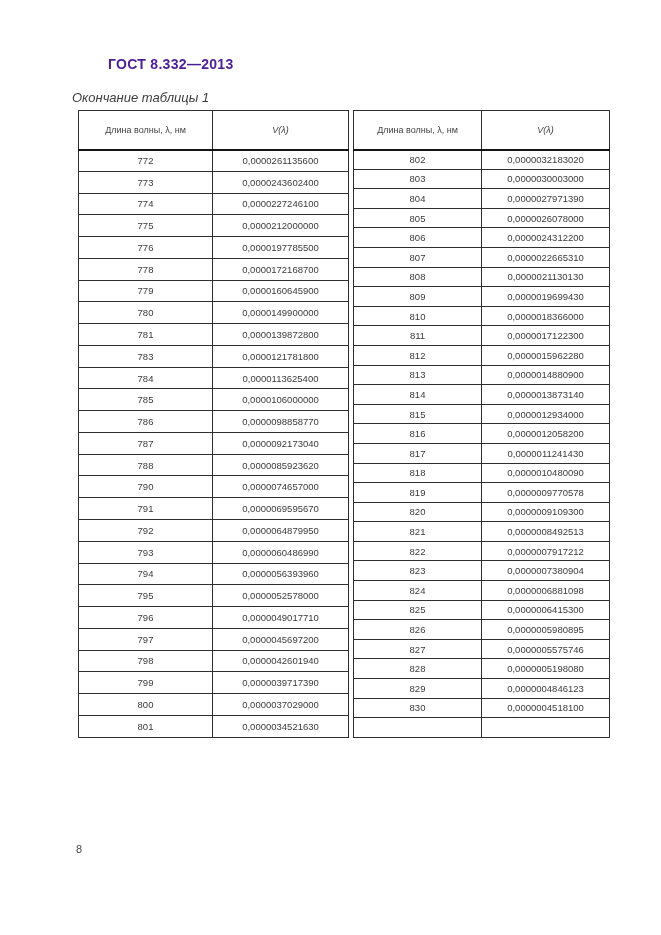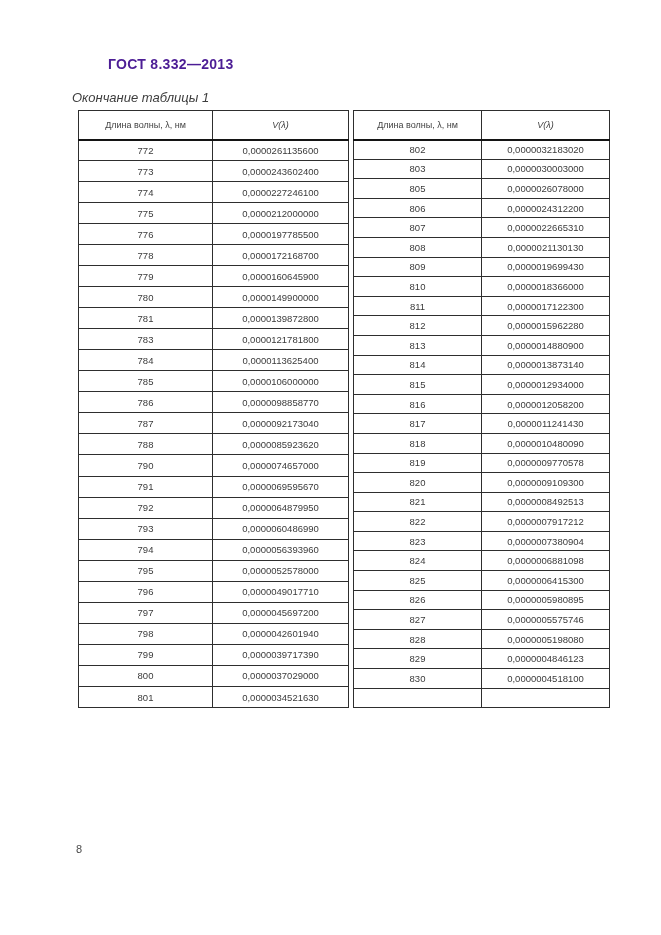--- a/index.html
+++ b/index.html
@@ -36,21 +36,21 @@
     font-weight: normal;
     color: #3a3a3a;
     text-align: center;
     vertical-align: middle;
     height: 19.6px;
     padding: 0 2px;
     white-space: nowrap;
     overflow: hidden;
   }
   table.data-table thead th {
-    height: 29px;
+    height: 39px;
     font-size: 9px;
     border-bottom: 2px solid #141414;
     color: #444;
   }
   .v-label { font-style: italic; margin-left: 16px; }
   table.left-table  { width: 270px; }
   table.right-table { width: 256px; }
   table.left-table  col.c-wave { width: 134px; }
   table.left-table  col.c-val  { width: 136px; }
   table.right-table col.c-wave { width: 128px; }
@@ -205,20 +205,24 @@
     <tbody>
         <tr>
           <td>802</td>
           <td>0,0000032183020</td>
         </tr>
         <tr>
           <td>803</td>
           <td>0,0000030003000</td>
         </tr>
         <tr>
+          <td>804</td>
+          <td>0,0000027971390</td>
+        </tr>
+        <tr>
           <td>805</td>
           <td>0,0000026078000</td>
         </tr>
         <tr>
           <td>806</td>
           <td>0,0000024312200</td>
         </tr>
         <tr>
           <td>807</td>
           <td>0,0000022665310</td>

